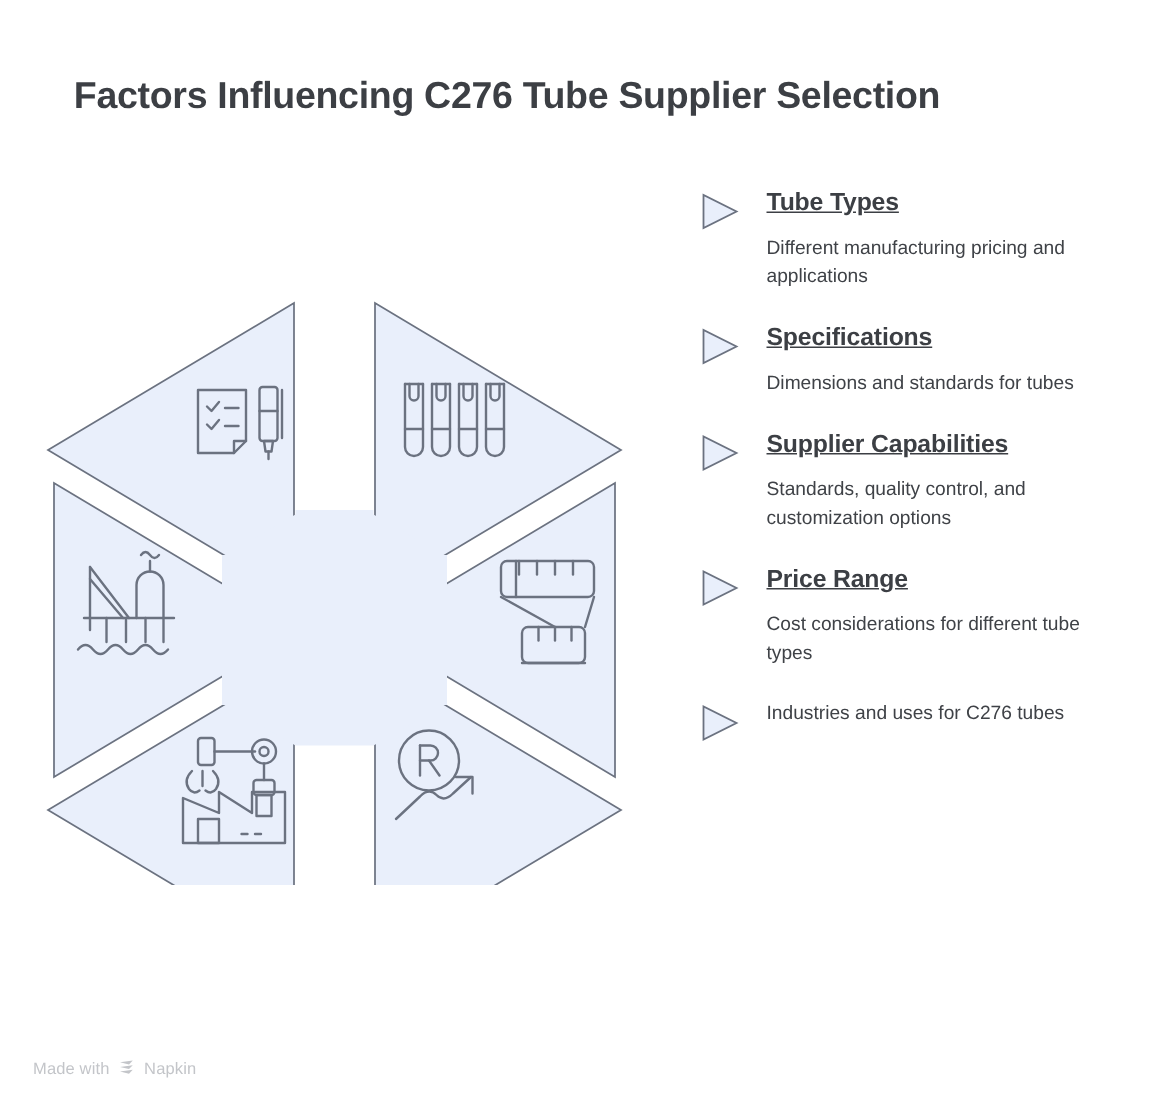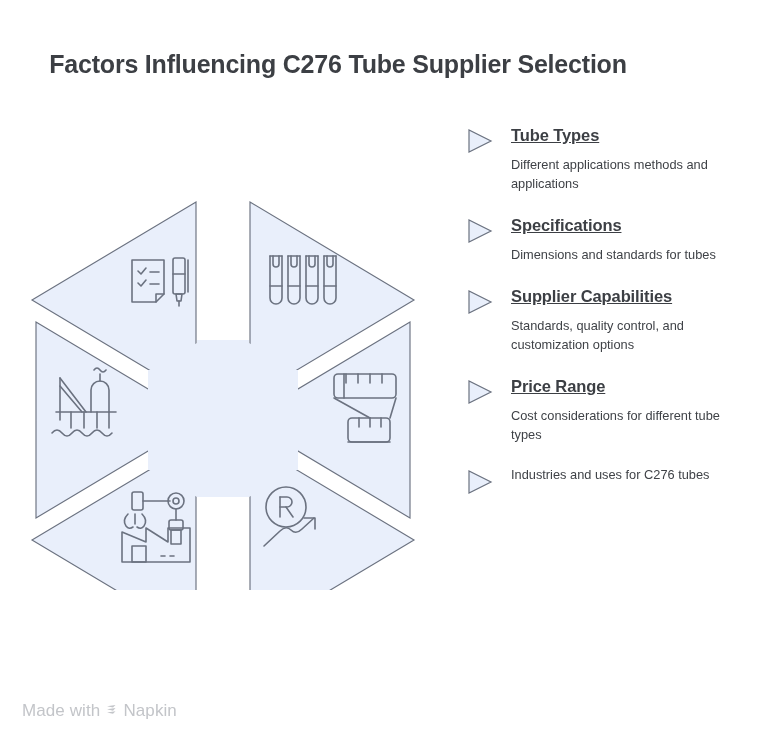--- a/index.html
+++ b/index.html
@@ -84,21 +84,21 @@
   }
 
   
   #footer-credit {
     position: absolute;
     left: 22px;
     bottom: 23px;
     display: flex;
     align-items: center;
     gap: 5px;
-    font-size: 17px;
+    font-size: 11px;
     color: #c3c5c9;
     letter-spacing: 0.1px;
   }
   #footer-credit .napkin-logo { display: block; }
 </style>
 </head>
 <body>
 
 <div id="page">
 
@@ -227,21 +227,21 @@
 
   <div id="factor-list">
 
     <div class="factor-item">
       <span class="marker-icon">
         <svg width="28" height="26" viewBox="0 0 28 26" xmlns="http://www.w3.org/2000/svg">
           <polygon points="3,2 3,24 25,13" fill="#e9effb" stroke="#6b7280" stroke-width="1.2" stroke-linejoin="miter"></polygon>
         </svg>
       </span>
       <div class="factor-title">Tube Types</div>
-      <div class="factor-desc">Different applications methods and applications</div>
+      <div class="factor-desc">Different manufacturing pricing and applications</div>
     </div>
 
     <div class="factor-item">
       <span class="marker-icon">
         <svg width="28" height="26" viewBox="0 0 28 26" xmlns="http://www.w3.org/2000/svg">
           <polygon points="3,2 3,24 25,13" fill="#e9effb" stroke="#6b7280" stroke-width="1.2" stroke-linejoin="miter"></polygon>
         </svg>
       </span>
       <div class="factor-title">Specifications</div>
       <div class="factor-desc">Dimensions and standards for tubes</div>

